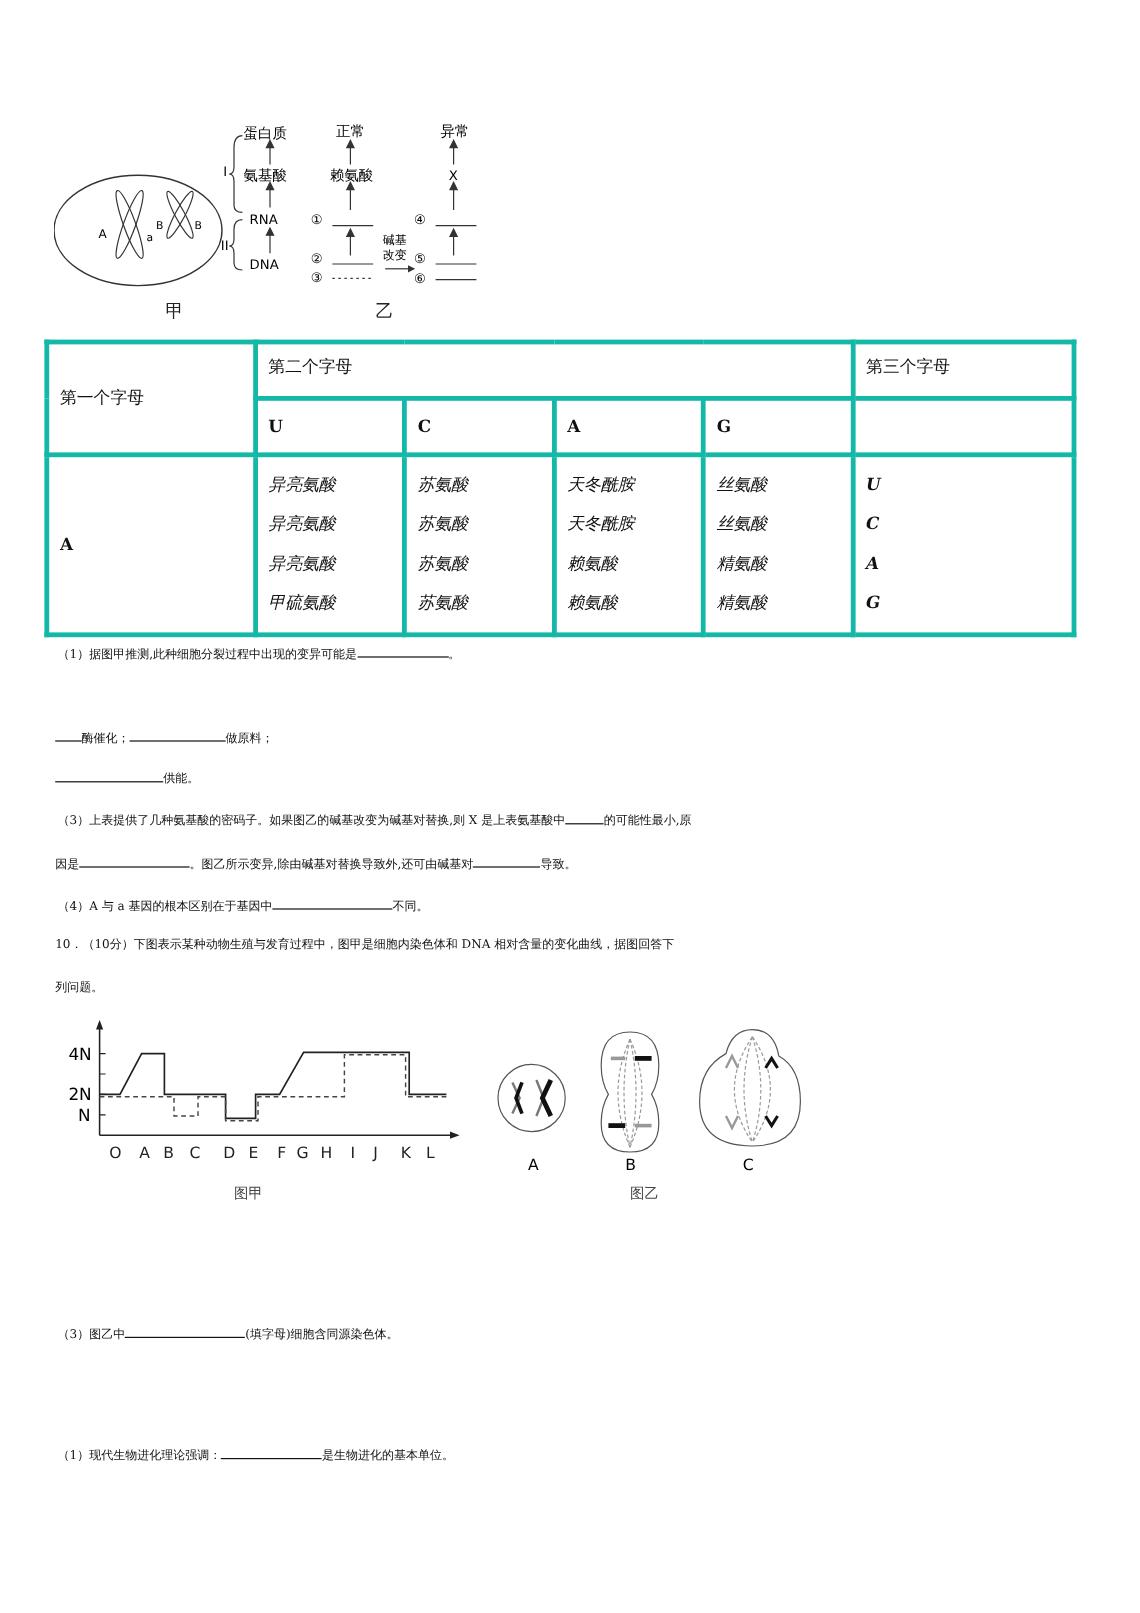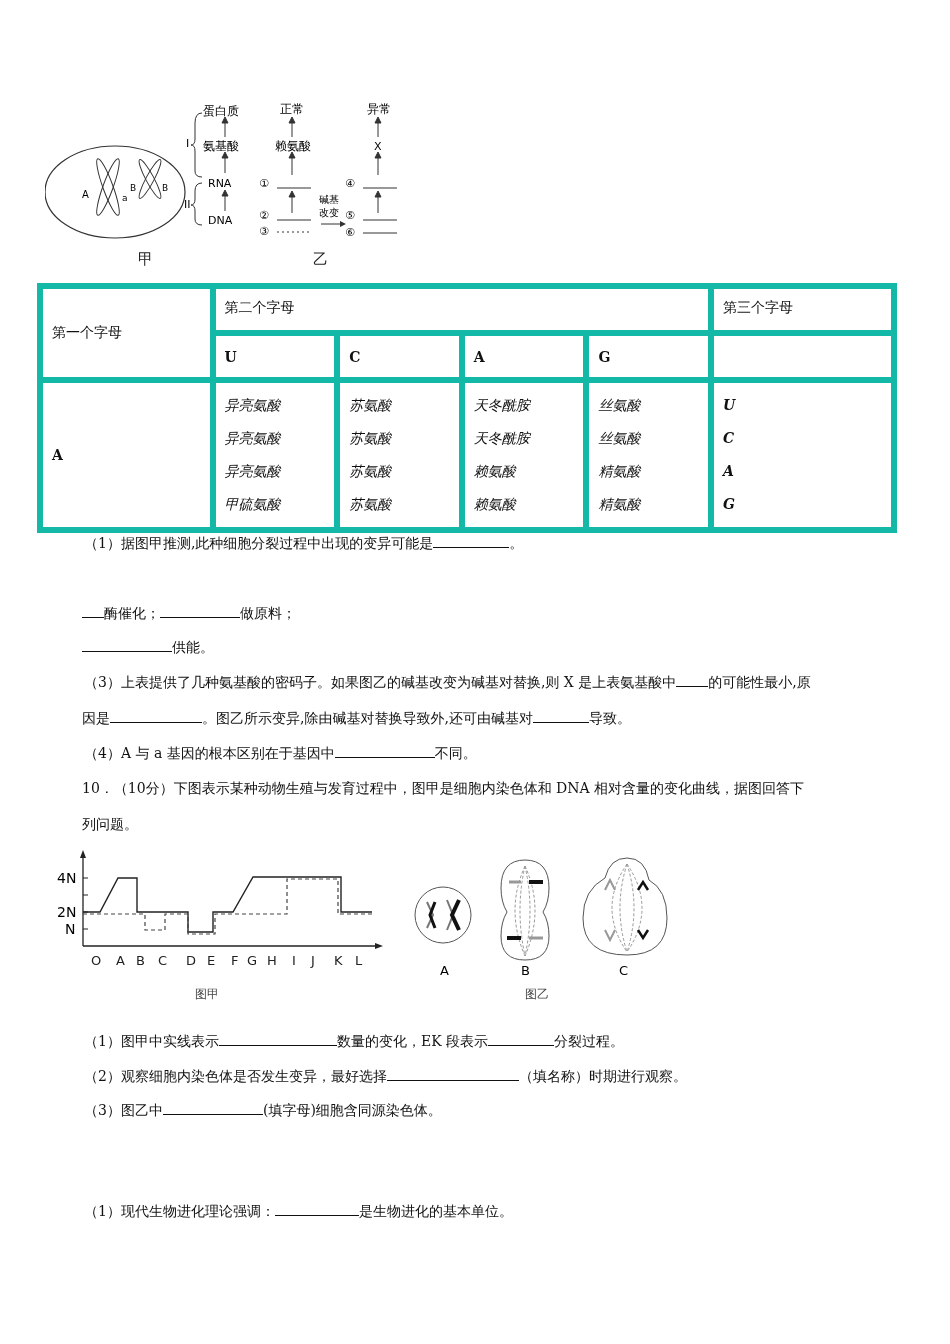--- a/index.html
+++ b/index.html
@@ -1,21 +1,21 @@
 <!DOCTYPE html>
 <html><head>
 <meta charset="utf-8">
 <style>
   body { margin:0; background:#ffffff; }
   .page { position:relative; width:950px; height:1344px; background:#fff; font-family:"DejaVu Serif","Liberation Serif",serif; color:#111; }
   .abs { position:absolute; }
   .fig-label { font-family:"DejaVu Sans","Liberation Sans",sans-serif; font-size:15px; color:#222; }
   table.codon { position:absolute; left:37px; top:283px; width:860px; border-collapse:collapse; font-size:14px; }
-  table.codon td { border:6px solid #14b8a6; vertical-align:middle; padding:0 9px; }
-  .q { position:absolute; left:48px; font-size:14px; line-height:20px; white-space:nowrap;margin-left:36px; }
+  table.codon td { border:4px solid #14b8a6; vertical-align:middle; padding:0 9px; }
+  .q { position:absolute; left:48px; font-size:10px; line-height:20px; white-space:nowrap; }
   .blank { display:inline-block; border-bottom:1px solid #111; height:14px; vertical-align:baseline; }
   .bold { font-weight:bold; }
   .lines div { height:33px; line-height:33px;font-style:italic; }
   svg text { font-family:"DejaVu Sans","Liberation Sans",sans-serif; }
 </style>
 </head>
 <body>
 
 <div class="page">
 
@@ -247,26 +247,20 @@
       </g>
       <path d="M200 40 L205 30 L210 40" stroke="#999" stroke-width="2" fill="none"></path>
       <path d="M200 80 L205 90 L210 80" stroke="#999" stroke-width="2" fill="none"></path>
       <path d="M233 40 L238 32 L243 40" stroke="#111" stroke-width="2.5" fill="none"></path>
       <path d="M233 80 L238 88 L243 80" stroke="#111" stroke-width="2.5" fill="none"></path>
     </g>
     <text x="214" y="125" font-size="13">C</text>
     <text x="120" y="148" font-size="12" fill="#444">图乙</text>
   </svg>
 
-  <div class="q" style="top:1031px">
-    <span>（1）图甲中实线表示</span><span class="blank" style="width:118px"></span><span>数量的变化，EK 段表示</span><span class="blank" style="width:66px"></span><span>分裂过程。</span>
-  </div>
-  <div class="q" style="top:1066px">
-    <span>（2）观察细胞内染色体是否发生变异，最好选择</span><span class="blank" style="width:132px"></span><span>（填名称）时期进行观察。</span>
-  </div>
   <div class="q" style="top:1100px">
     <span>（3）图乙中</span><span class="blank" style="width:100px"></span><span>(填字母)细胞含同源染色体。</span>
   </div>
 
   <div class="q" style="top:1201px">
     <span>（1）现代生物进化理论强调：</span><span class="blank" style="width:84px"></span><span>是生物进化的基本单位。</span>
   </div>
 
 </div>
 

